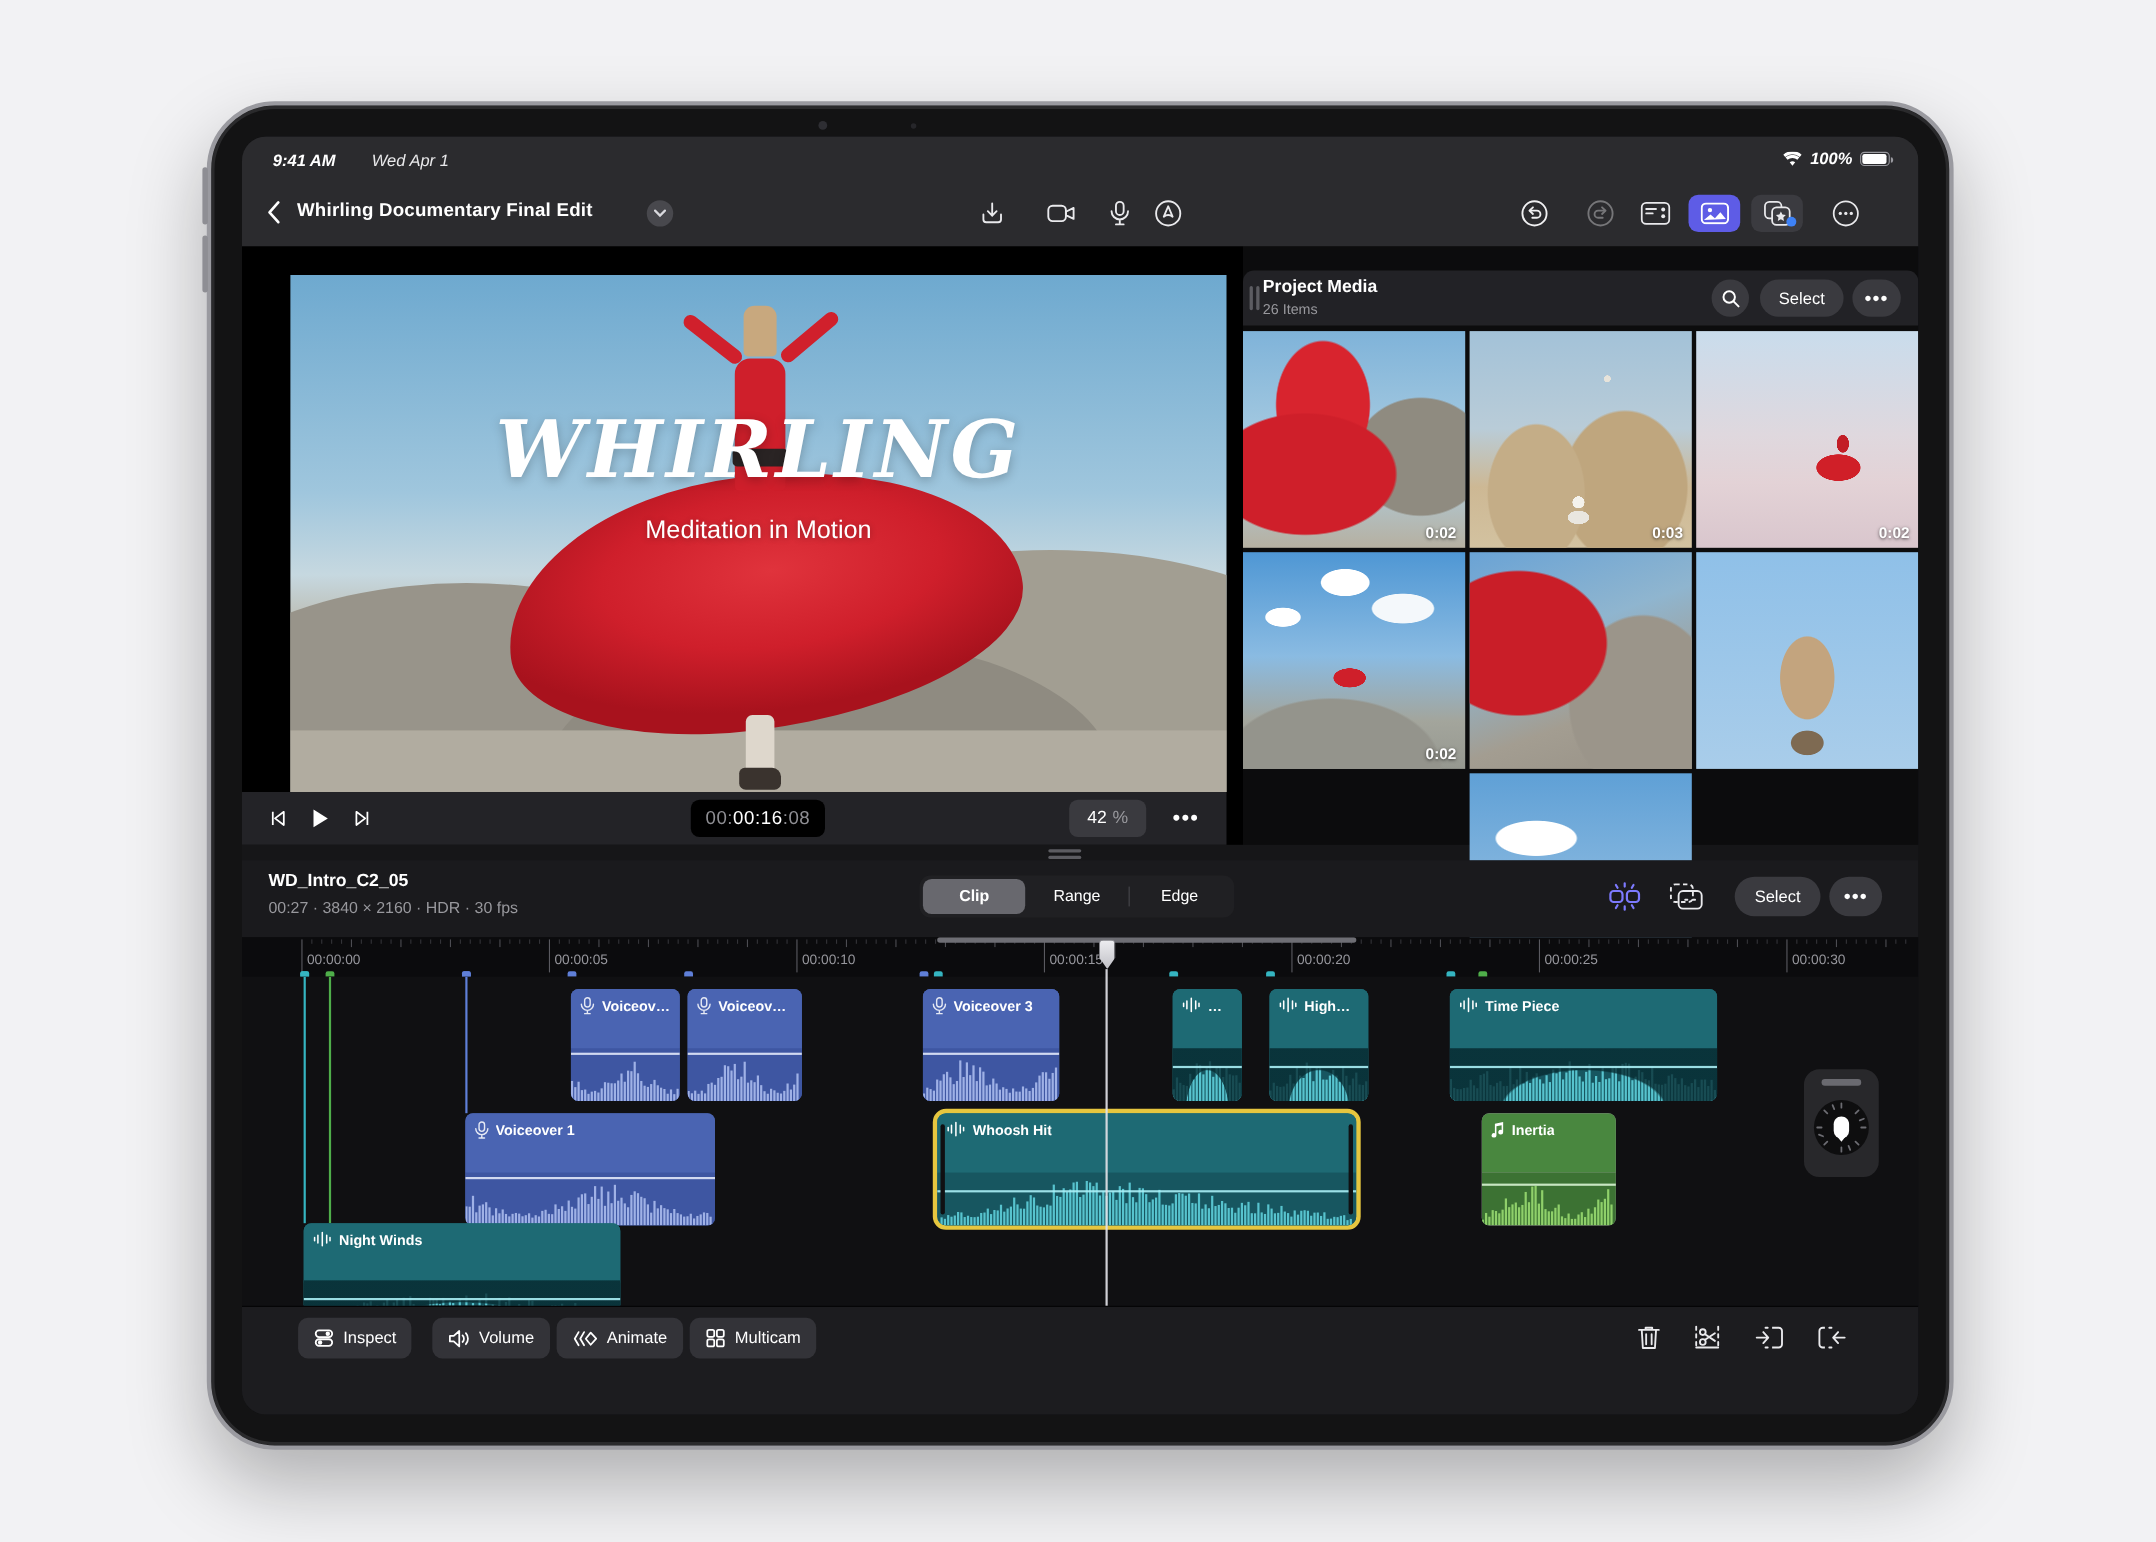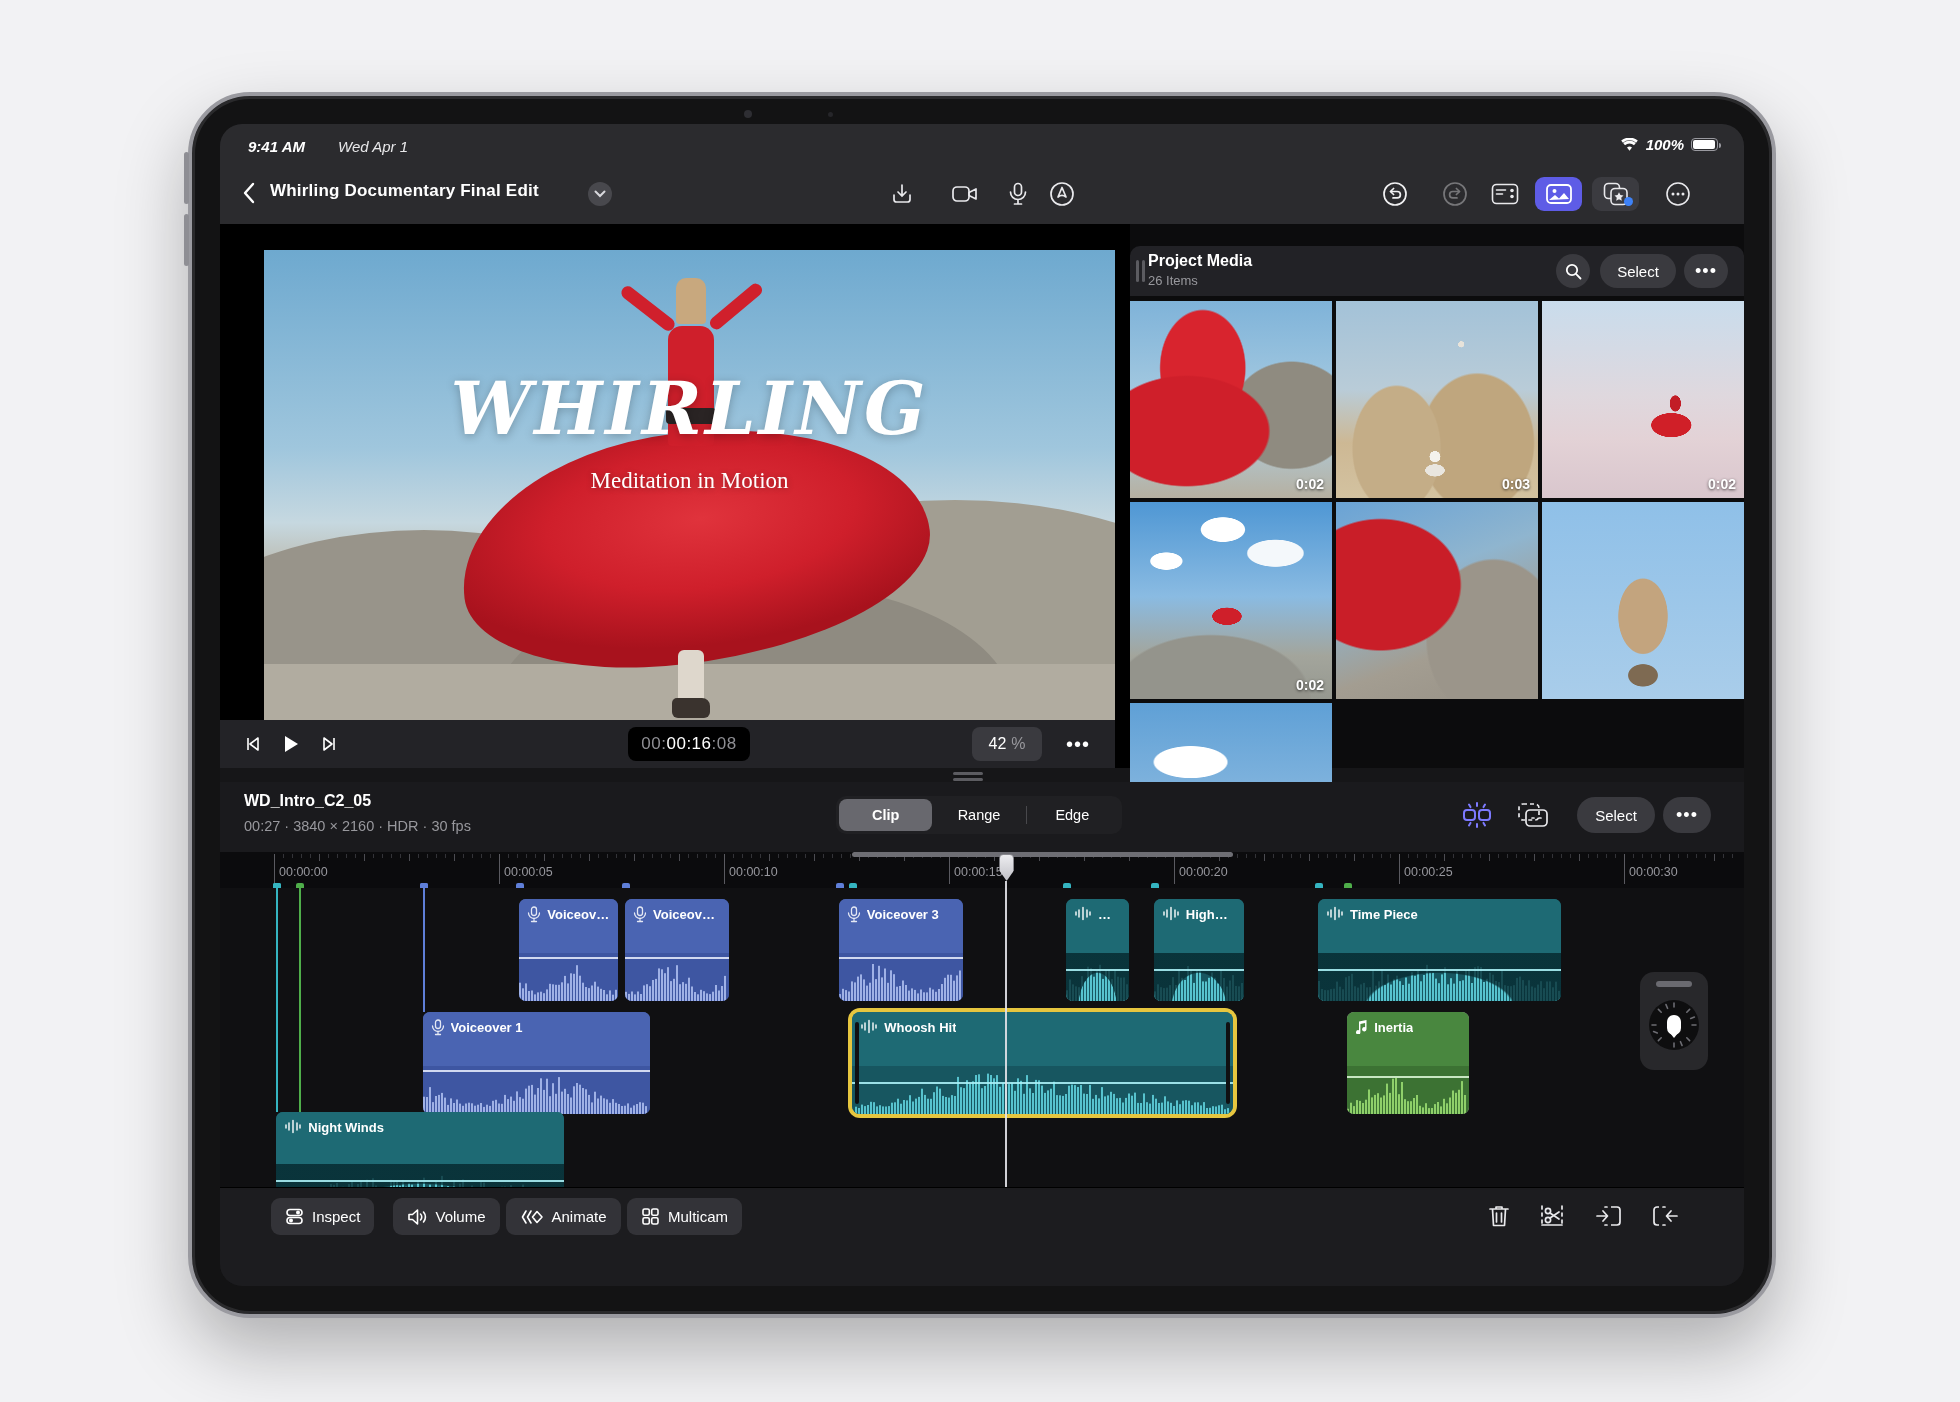--- a/index.html
+++ b/index.html
@@ -43,41 +43,41 @@
   .ground { position:absolute; left:0; bottom:0; width:100%; height:56px; background:#b1aca0; }
   .dv-hat { position:absolute; left:412px; top:28px; width:30px; height:46px; background:#c8a87e; border-radius:10px 10px 4px 4px; }
   .dv-arm-l { position:absolute; left:352px; top:52px; width:64px; height:13px; background:#d0202c; border-radius:7px; transform:rotate(38deg); }
   .dv-arm-r { position:absolute; left:440px; top:50px; width:64px; height:13px; background:#d0202c; border-radius:7px; transform:rotate(-40deg); }
   .dv-torso { position:absolute; left:404px; top:76px; width:46px; height:120px; background:#cf1f2b; border-radius:14px 14px 4px 4px; }
   .dv-belt { position:absolute; left:402px; top:158px; width:50px; height:16px; background:#2a2424; border-radius:4px; }
   .dv-skirt { position:absolute; left:196px; top:182px; width:470px; height:230px; background:radial-gradient(60% 55% at 52% 38%, #e0333c 0%, #cf1f2b 55%, #a8121d 100%); border-radius:48% 52% 55% 45%/60% 55% 45% 40%; transform:rotate(-7deg); }
   .dv-leg { position:absolute; left:414px; top:400px; width:26px; height:56px; background:#ded7cc; border-radius:6px; }
   .dv-boot { position:absolute; left:408px; top:448px; width:38px; height:20px; background:#3a332e; border-radius:5px 8px 6px 6px; }
   .vtitle { position:absolute; left:0; top:116px; width:100%; text-align:center; color:#fff; font-family:"DejaVu Serif", serif; font-style:italic; font-weight:bold; font-size:72px; letter-spacing:3px; text-shadow:0 2px 10px rgba(0,0,0,.25); }
-  .vsub { position:absolute; left:0; top:218px; width:100%; text-align:center; color:#fff; font-size:23px; text-shadow:0 1px 6px rgba(0,0,0,.3);font-family:Liberation Serif, serif; }
+  .vsub { position:absolute; left:0; top:218px; width:100%; text-align:center; color:#fff; font-size:23px; text-shadow:0 1px 6px rgba(0,0,0,.3); }
 
   .transport { position:absolute; left:0; top:496px; width:895px; height:48px; background:#232327; display:flex; align-items:center; }
   .tp-ic { width:38px; height:36px; display:flex; align-items:center; justify-content:center; }
   .tc-pill { position:absolute; left:408px; top:7px; width:122px; height:34px; background:#000; border-radius:8px; display:flex; align-items:center; justify-content:center; font-size:17px; letter-spacing:.5px; }
   .tc-dim { color:#8e8e93; } .tc-bright { color:#fff; }
   .zoom-box { position:absolute; left:752px; top:7px; width:70px; height:34px; background:#3a3a3f; border-radius:8px; display:flex; align-items:center; justify-content:center; gap:5px; font-size:16px; }
   .zoom-box b { color:#fff; font-weight:normal; } .zoom-box i { color:#98989d; font-style:normal; }
   .tp-more { position:absolute; left:836px; top:7px; width:44px; height:34px; display:flex; align-items:center; justify-content:center; color:#fff; font-size:20px; letter-spacing:1px; }
 
   
   .media-panel { position:absolute; left:910px; top:100px; width:614px; height:544px; background:#0c0c0d; }
   .mp-header { position:absolute; left:0; top:22px; width:614px; height:50px; background:#222226; border-radius:10px 10px 0 0; }
   .mp-grip { position:absolute; left:6px; top:14px; display:flex; gap:3px; }
   .mp-grip i { width:3px; height:22px; background:#5c5c61; border-radius:2px; }
   .mp-title { position:absolute; left:18px; top:6px; color:#fff; font-size:16px; font-weight:bold; }
   .mp-sub { position:absolute; left:18px; top:27px; color:#98989d; font-size:13px; }
   .mp-search { position:absolute; left:426px; top:8px; width:34px; height:34px; border-radius:50%; background:#3a3a3f; display:flex; align-items:center; justify-content:center; }
   .mp-select { position:absolute; left:470px; top:8px; width:76px; height:34px; border-radius:17px; background:#3a3a3f; color:#fff; font-size:15px; display:flex; align-items:center; justify-content:center; }
   .mp-more { position:absolute; left:554px; top:8px; width:44px; height:34px; border-radius:17px; background:#3a3a3f; color:#fff; font-size:18px; display:flex; align-items:center; justify-content:center; letter-spacing:1px; }
-  .mp-grid { position:absolute; left:0; top:77px; width:614px; height:560px; overflow:hidden; display:flex; flex-wrap:wrap; gap:4px; align-content:flex-start; }
+  .mp-grid { position:absolute; left:0; top:77px; width:614px; height:560px; overflow:hidden; display:flex; flex-wrap:wrap; gap:4px; align-content:flex-start;justify-content:center; }
   .thumb { width:202px; height:197px; position:relative; overflow:hidden; background:#555; }
   .thumb .dur { position:absolute; right:8px; bottom:6px; color:#fff; font-size:14px; font-weight:bold; text-shadow:0 1px 3px rgba(0,0,0,.7); }
   .v1 { background:radial-gradient(120px 80px at 28% 66%, #cf1f2a 0 68%, transparent 70%),radial-gradient(70px 95px at 36% 34%, #d8242e 0 60%, transparent 62%),radial-gradient(90px 80px at 80% 58%, #8f8b80 0 66%, transparent 68%),linear-gradient(180deg,#7fb3d9 0%,#aecfe2 62%,#b6b0a1 100%); }
   .v2 { background:radial-gradient(9px 9px at 49% 79%, #f4f2ec 0 60%, transparent 62%),radial-gradient(16px 10px at 49% 86%, #e9e6df 0 60%, transparent 62%),radial-gradient(5px 5px at 62% 22%, #e7e3da 0 60%, transparent 65%),radial-gradient(70px 100px at 30% 75%, #c4ad87 0 62%, transparent 64%),radial-gradient(90px 110px at 70% 72%, #bfa67e 0 62%, transparent 64%),linear-gradient(180deg,#a3c2d8 0%,#b9ccd8 45%,#cdb894 72%,#d3c2a0 100%); }
   .v3 { background:radial-gradient(30px 18px at 64% 63%, #d01f28 0 66%, transparent 68%),radial-gradient(9px 13px at 66% 52%, #c21d26 0 60%, transparent 64%),linear-gradient(180deg,#c9dcec 0%,#dfd8de 48%,#e3d2d6 70%,#d9c6cd 100%); }
   .v4 { background:radial-gradient(36px 20px at 46% 14%, #fff 0 60%, transparent 63%),radial-gradient(46px 22px at 72% 26%, #f4f8fb 0 60%, transparent 63%),radial-gradient(26px 14px at 18% 30%, #fff 0 60%, transparent 64%),radial-gradient(22px 13px at 48% 58%, #cf1f2a 0 66%, transparent 68%),radial-gradient(140px 90px at 40% 100%, #94948c 0 70%, transparent 72%),linear-gradient(180deg,#4f97d4 0%,#8abbe2 48%,#a3a59c 78%,#969890 100%); }
   .v5 { background:radial-gradient(58px 36px at 50% 56%, #cf1f2a 0 66%, transparent 68%),radial-gradient(14px 20px at 50% 38%, #d8242e 0 60%, transparent 64%),radial-gradient(150px 90px at 28% 100%, #8f8f87 0 70%, transparent 72%),radial-gradient(150px 100px at 85% 95%, #9a9a92 0 70%, transparent 72%),linear-gradient(180deg,#9dbad0 0%,#b3c6d2 45%,#a3a39b 75%,#90908a 100%); }
   .v6 { background:radial-gradient(34px 60px at 54% 52%, #d0202b 0 62%, transparent 64%),radial-gradient(16px 14px at 56% 26%, #c4a47c 0 60%, transparent 64%),repeating-linear-gradient(94deg, rgba(222,201,156,.55) 0 5px, rgba(201,173,119,.5) 5px 11px),linear-gradient(180deg,#d9cba8 0%,#cdb37f 55%,#bfa067 100%); }
   .v7 { background:radial-gradient(110px 90px at 22% 42%, #c91e28 0 72%, transparent 74%),radial-gradient(100px 120px at 78% 70%, #9b958a 0 66%, transparent 68%),linear-gradient(160deg,#6aa3d5 0%,#8fb5cf 38%,#a39d91 70%,#979186 100%); }
   .v8 { background:radial-gradient(38px 58px at 50% 58%, #c3a47e 0 64%, transparent 66%),radial-gradient(24px 18px at 50% 88%, #7e6a52 0 60%, transparent 64%),linear-gradient(180deg,#8fc0e8 0%,#a9cdea 100%); }

